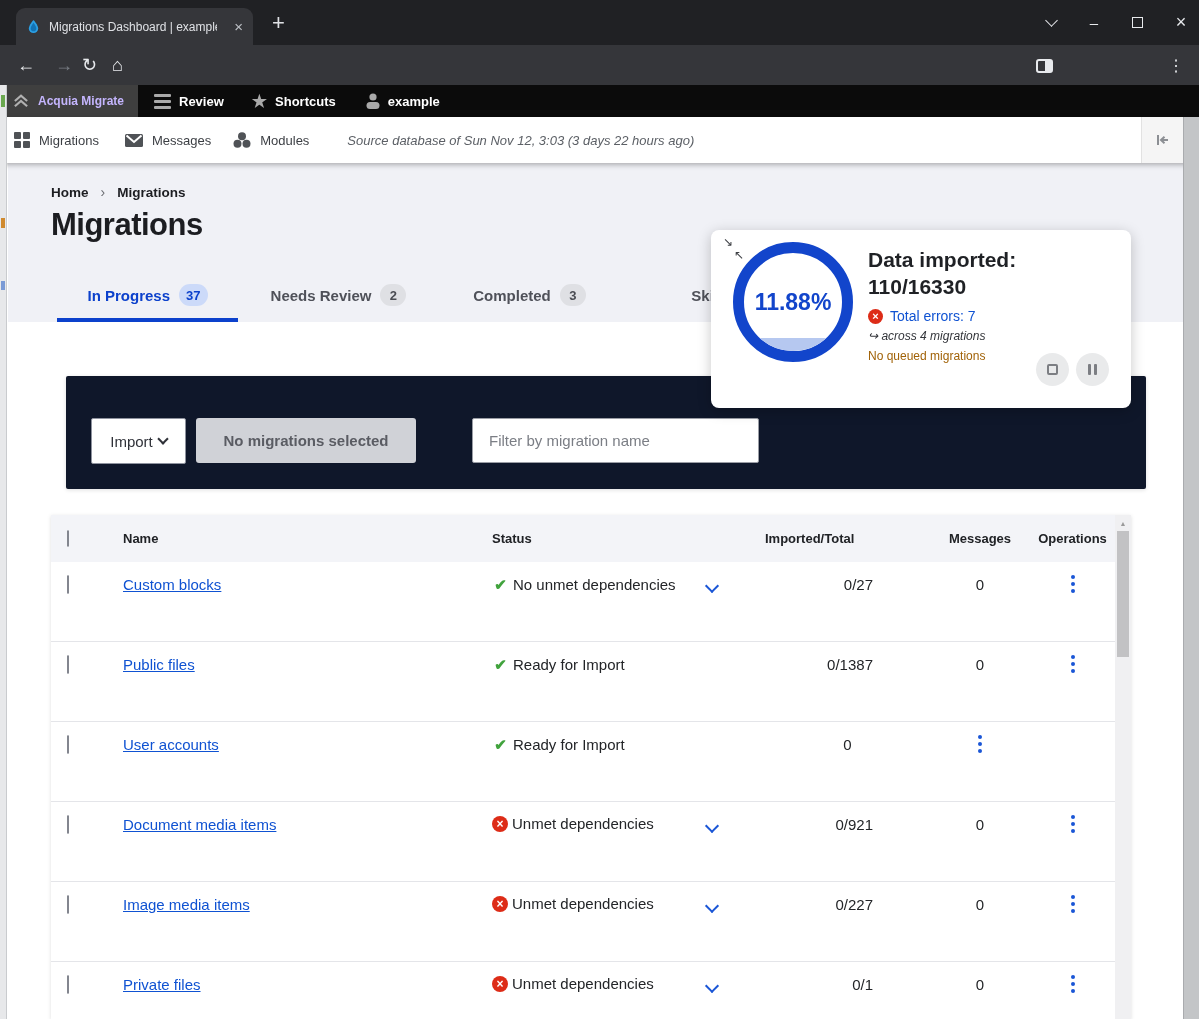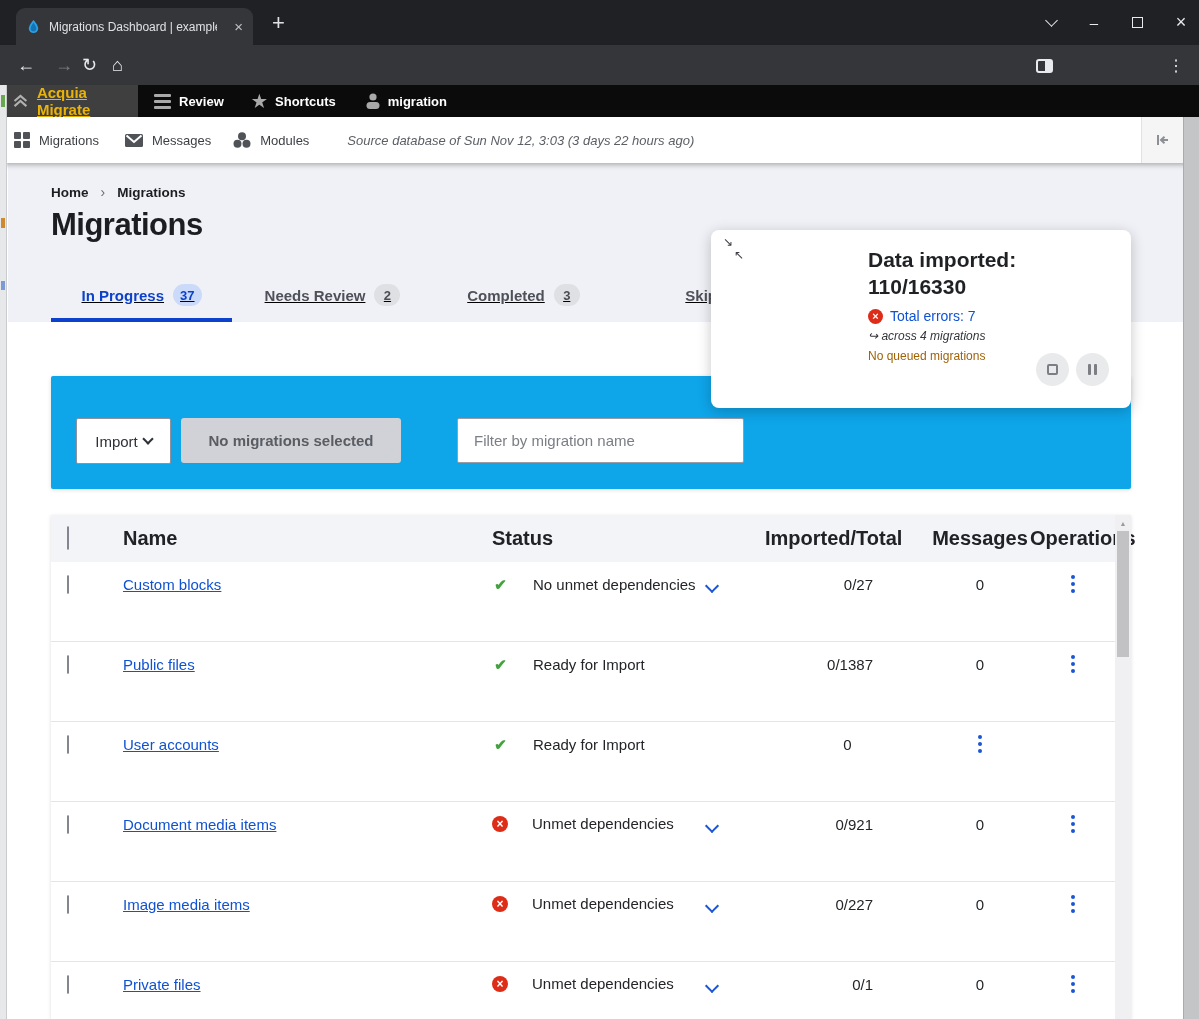--- a/index.html
+++ b/index.html
@@ -38,21 +38,21 @@
   .incog-hat { position:absolute; left:4.5px; top:5px; width:12px; height:2px; background:#202124; }
   .incog-hat::before { content:""; position:absolute; left:2.5px; top:-4px; width:7px; height:4px; background:#202124; border-radius:2px 2px 0 0; }
   .incog-eyes { position:absolute; left:4.5px; top:9px; width:12px; display:flex; justify-content:space-between; }
   .incog-eyes i { width:4.5px; height:4.5px; border-radius:50%; background:#202124; }
   .incog-label { color:#e8eaed; font-size:13px; }
   .nav-kebab { position:absolute; left:1168px; top:0; height:40px; display:flex; align-items:center; color:#e8eaed; font-size:16px; }
 
   
   #adminbar { position:absolute; left:0; top:85px; width:1199px; height:32px; background:#0b0b0b; display:flex; align-items:center; }
   .brand { width:138px; height:32px; background:#3f3f3f; display:flex; align-items:center; gap:8px; padding-left:12px; }
-  .brand-label { color:#eab308; font-weight:700; font-size:15px;text-decoration:underline; }
+  .brand-label { color:#c4b5fd; font-weight:700; font-size:12px; }
   .adm-item { display:flex; align-items:center; gap:8px; color:#fff; font-weight:700; font-size:13px; }
   .adm-burger { display:flex; flex-direction:column; gap:3px; }
   .adm-burger i { width:17px; height:3px; background:#a9a9a9; border-radius:1px; }
   .adm-star { color:#a9a9a9; font-size:17px; line-height:1; }
 
   
   #secbar { position:absolute; left:0; top:117px; width:1199px; height:46px; background:#fff;
     box-shadow:0 2px 5px rgba(0,0,0,.28); z-index:30; display:flex; align-items:center; }
   .sec-item { display:flex; align-items:center; gap:9px; color:#3c3f44; font-size:13px; }
   .gridico { width:16px; height:16px; display:grid; grid-template-columns:7px 7px; grid-template-rows:7px 7px; gap:2px; }
@@ -66,21 +66,21 @@
   .sliver-left i { position:absolute; left:1px; width:4px; display:block; }
   .sliver-right { position:absolute; right:0; top:117px; width:16px; height:902px; background:#c3c5c7; border-left:1px solid #a9abae; z-index:40; }
 
   
   #page { position:absolute; left:8px; top:163px; width:1175px; height:856px; background:#fff; overflow:hidden; }
   .hero { position:absolute; left:0; top:0; width:1175px; height:159px; background:#f0f1f6; }
   .breadcrumb { position:absolute; left:43px; top:21px; font-size:13.5px; font-weight:700; color:#1c1d21; display:flex; gap:12px; align-items:center; }
   .bc-sep { color:#6b6d72; font-weight:400; font-size:14px; }
   .page-title { position:absolute; left:43px; top:44px; font-size:31px; font-weight:800; color:#1c1d21; letter-spacing:-.5px; }
 
-  .tabs { position:absolute; left:43px; top:105px; height:54px; display:flex; gap:10px;text-decoration:underline; }
+  .tabs { position:absolute; left:49px; top:105px; height:54px; display:flex; gap:10px; }
   .tab-item { position:relative; width:181px; height:54px; display:flex; align-items:center; justify-content:center;
     gap:9px; font-size:15px; font-weight:700; color:#4f5159; background:none; border:none; font-family:inherit; }
   .tab-item .badge { min-width:26px; height:22px; border-radius:12px; background:#dfe0e4; color:#4a4c53;
     font-size:13px; font-weight:700; display:flex; align-items:center; justify-content:center; padding:0 7px; }
   .tab-item.active { color:#0c41cc; }
   .tab-item.active .badge { background:#ccdaf9; color:#0c41cc; }
   .tab-item.active::after { content:""; position:absolute; left:0; right:0; bottom:0; height:4px; background:#0c41cc; }
 
   
   .progress-card { position:absolute; left:711px; top:230px; width:420px; height:178px; background:#fff;
@@ -102,50 +102,50 @@
   .pc-across { margin-top:5px; font-style:italic; font-size:12px; color:#33353a; }
   .pc-queue { margin-top:6px; font-size:12px; color:#a16207; }
   .pc-btns { position:absolute; right:22px; bottom:22px; display:flex; gap:7px; }
   .ctl-btn { width:33px; height:33px; border-radius:50%; background:#e9eaeb; border:none;
     display:flex; align-items:center; justify-content:center; }
   .stop-ico { width:11px; height:11px; border:2px solid #7c7e83; border-radius:2px; }
   .pause-ico { display:flex; gap:3px; }
   .pause-ico i { width:3px; height:11px; background:#7c7e83; border-radius:1px; }
 
   
-  .controls-card { position:absolute; left:43px; top:213px; width:1080px; height:113px; background:#0ea5e9;
+  .controls-card { position:absolute; left:58px; top:213px; width:1080px; height:113px; background:#0f172a;
     box-shadow:0 1px 4px rgba(0,0,0,.13); border-radius:2px; }
   .btn-import { position:absolute; left:25px; top:42px; width:95px; height:46px; background:#fff;
     border:1px solid #8e929e; border-radius:2px; font-size:15px; color:#2f3138; font-family:inherit;
     display:flex; align-items:center; justify-content:center; gap:6px; }
   .chev { width:8px; height:8px; border-right:2px solid currentColor; border-bottom:2px solid currentColor;
     transform:rotate(45deg); margin-top:-5px; }
   .btn-disabled { position:absolute; left:130px; top:42px; width:220px; height:45px; background:#d0d2d7;
     border:none; border-radius:3px; font-size:15px; font-weight:700; color:#5a5c63; font-family:inherit; }
   .filter-input { position:absolute; left:406px; top:42px; width:287px; height:45px; border:1px solid #9a9da5;
     border-radius:2px; font-size:15px; padding:0 16px; color:#2f3138; font-family:inherit; }
   .filter-input::placeholder { color:#7b7e85; }
 
   
   .table-card { position:absolute; left:43px; top:352px; width:1080px; height:504px; background:#fff;
     box-shadow:0 1px 4px rgba(0,0,0,.13); }
   .tgrid { display:grid; grid-template-columns:52px 372px 290px 165px 100px 85px; width:1064px; }
-  .thead { height:47px; background:#f3f4f8; font-size:20px; font-weight:700; color:#202226; align-items:center; }
+  .thead { height:47px; background:#f3f4f8; font-size:13px; font-weight:700; color:#202226; align-items:center; }
   .th-check { padding-left:16px; }
   .th-name { padding-left:20px; }
   .th-status { padding-left:17px; }
   .th-imp { text-align:left; padding-right:57px; }
   .th-msg { text-align:center; }
   .th-ops { text-align:center; }
   .t-row { height:80px; border-bottom:1px solid #e4e5e9; align-items:start; font-size:15px; color:#232528; }
   .cell-check { padding:14px 0 0 16px; }
   .checkbox { width:17px; height:17px; border:1.5px solid #83868f; border-radius:3px; background:#fff; }
   .cell-name { padding:14px 0 0 20px; }
   .cell-name a { color:#0f52d2; font-size:15px; }
-  .cell-status { position:relative; padding:13px 0 0 17px; display:flex; align-items:flex-end; gap:24px; }
+  .cell-status { position:relative; padding:13px 0 0 17px; display:flex; align-items:flex-end; gap:4px; }
   .st-ico { width:17px; height:17px; display:flex; align-items:center; justify-content:center; flex:0 0 auto; margin-top:1px; }
   .st-ico.ok::before { content:"✔"; color:#41a33d; font-size:15px; font-weight:700; }
   .st-ico.error { background:#dd2c17; border-radius:50%; width:16px; height:16px; color:#fff; }
   .st-ico.error::before { content:"×"; font-size:12px; font-weight:700; line-height:1; }
   .st-chev { position:absolute; right:48px; top:19px; width:10px; height:10px;
     border-right:2.6px solid #1a56d6; border-bottom:2.6px solid #1a56d6; transform:rotate(45deg); }
   .cell-imp { padding:14px 57px 0 0; text-align:right; }
   .cell-msg { padding:14px 0 0 0; text-align:center; }
   .cell-ops { padding:11px 0 0 0; display:flex; justify-content:center; }
   .kebab { display:flex; flex-direction:column; gap:3px; padding:2px 6px; background:none; border:none; }
@@ -221,21 +221,21 @@
   </div>
   <div class="adm-item" style="margin-left:28px">
     <span class="adm-star">★</span>
     <span>Shortcuts</span>
   </div>
   <div class="adm-item" style="margin-left:30px">
     <svg width="14" height="16" viewBox="0 0 14 16">
         <circle cx="7" cy="4" r="3.6" fill="#a9a9a9"></circle>
         <rect x="0.5" y="9" width="13" height="7" rx="3.5" fill="#a9a9a9"></rect>
       </svg>
-    <span>migration</span>
+    <span>example</span>
   </div>
 </div>
 
 <div id="secbar">
   <div class="sec-item" style="margin-left:14px">
     <span class="gridico">
         <i></i>
         <i></i>
         <i></i>
         <i></i>
@@ -448,20 +448,26 @@
       <span class="tscroll-thumb"></span>
     </div>
   </div>
 </div>
 
 <div class="progress-card">
   <span class="resize-arrows">
     <span class="ra1">↘</span>
     <span class="ra2">↖</span>
   </span>
+  <div class="donut">
+    <span class="donut-fill-clip">
+        <span class="donut-fill"></span>
+      </span>
+    <span class="donut-pct">11.88%</span>
+  </div>
   <div class="pc-right">
     <div class="pc-title">
       <div>Data imported:</div>
       <div>110/16330</div>
     </div>
     <div class="pc-errors">
       <span class="err-ico">×</span>
       <a href="#">Total errors: 7</a>
     </div>
     <div class="pc-across"><span>↪</span> <span>across 4 migrations</span></div>

